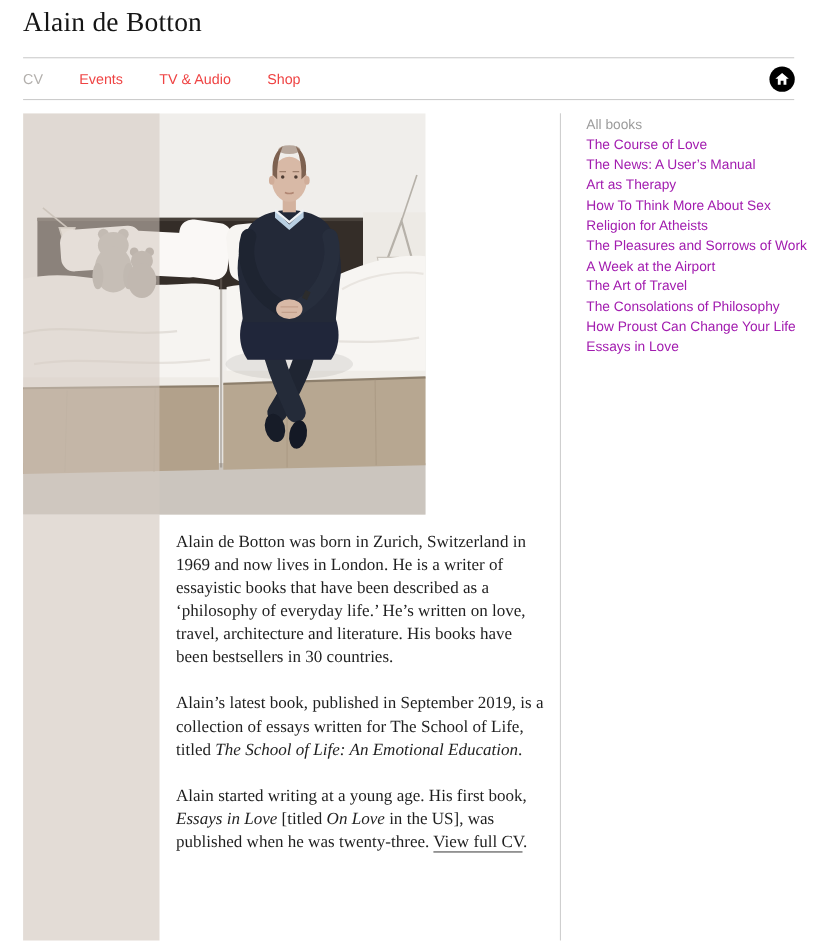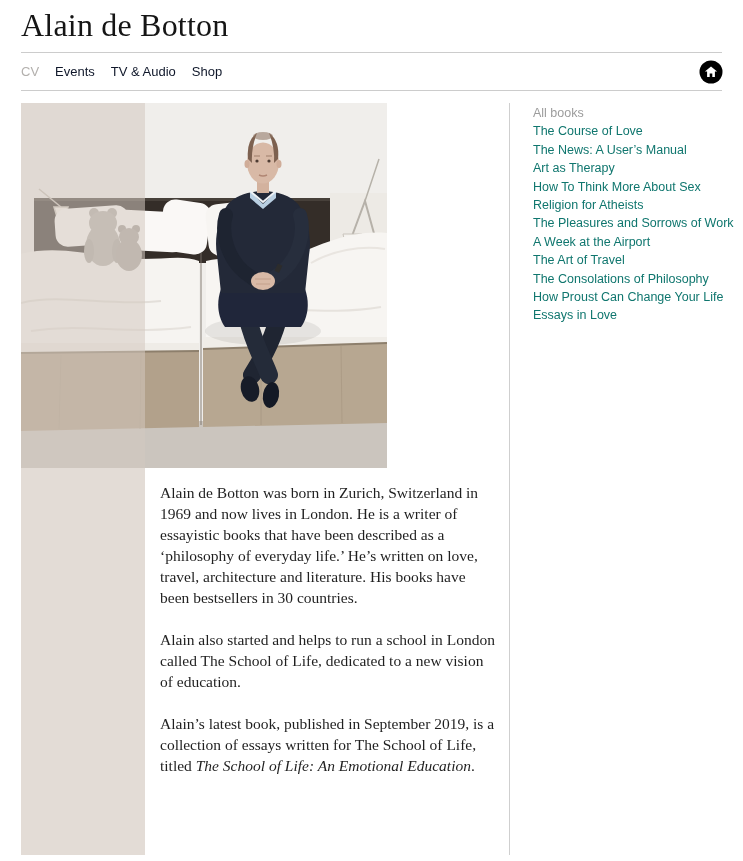--- a/index.html
+++ b/index.html
@@ -10,45 +10,45 @@
     height: 861px;
     background: #ffffff;
     font-family: "Liberation Sans", sans-serif;
     overflow: hidden;
   }
   
   .site-title {
     position: absolute;
     left: 21px; top: 7px;
     font-family: "Liberation Serif", serif;
-    font-size: 32px;
+    font-size: 25px;
     font-weight: 500;
     color: #151515;
     letter-spacing: 0.2px;
   }
   .rule {
     position: absolute;
     left: 21px;
     width: 701px;
     height: 1px;
     background: #cccccc;
   }
   .rule-top { top: 52px; }
   .rule-bottom { top: 90px; }
   .nav {
     position: absolute;
     left: 21px; top: 64px;
     display: flex;
-    gap: 16px;
+    gap: 33px;
     font-size: 13px;
     color: #333333;
   }
   .nav a {
     text-decoration: none;
-    color: #0f172a;
+    color: #ef4444;
     cursor: pointer;
   }
   .nav a.active { color: #b3b0ad; cursor: default; }
   .home-btn {
     position: absolute;
     left: 699px; top: 60px;
     width: 24px; height: 24px;
     cursor: pointer;
     display: block;
   }
@@ -90,21 +90,21 @@
   .sidebar {
     position: absolute;
     left: 533px; top: 104px;
     width: 221px;
     font-size: 12.5px;
     line-height: 18.4px;
   }
   .sidebar ul { list-style: none; }
   .sidebar li a {
     text-decoration: none;
-    color: #0f766e;
+    color: #a21caf;
     cursor: pointer;
     display: inline-block;
   }
   .sidebar .all-books a { color: #9c9c9c; }
 </style>
 </head>
 <body>
 
 <div id="page">
 
@@ -229,22 +229,22 @@
       </g>
 
       <rect x="0" y="0" width="124" height="365" fill="rgba(212,201,191,0.55)"></rect>
     </svg>
   </div>
 
   <div class="beige-panel"></div>
 
   <div class="bio">
     <p><span>Alain de Botton was born in Zurich, Switzerland in 1969 and now lives in London. He is a writer of essayistic books that have been described as a ‘philosophy of everyday life.’ He’s written on love, travel, architecture and literature. His books have been bestsellers in 30 countries.</span></p>
-    <p><span>Alain also started and helps to run a school in London called The School of Life, dedicated to a new vision of education.</span></p>
     <p><span>Alain’s latest book, published in September 2019, is a collection of essays written for The School of Life, titled </span><em>The School of Life: An Emotional Education</em><span>.</span></p>
+    <p><span>Alain started writing at a young age. His first book, </span><em>Essays in Love</em><span> [titled </span><em>On Love</em><span> in the US], was published when he was twenty-three. </span><a class="link-solid">View full CV</a><span>.</span></p>
 
   </div>
 
   <div class="v-divider"></div>
 
   <div class="sidebar">
     <ul>
       <li class="all-books"><a>All books</a></li>
       <li><a>The Course of Love</a></li>
       <li><a>The News: A User’s Manual</a></li>

